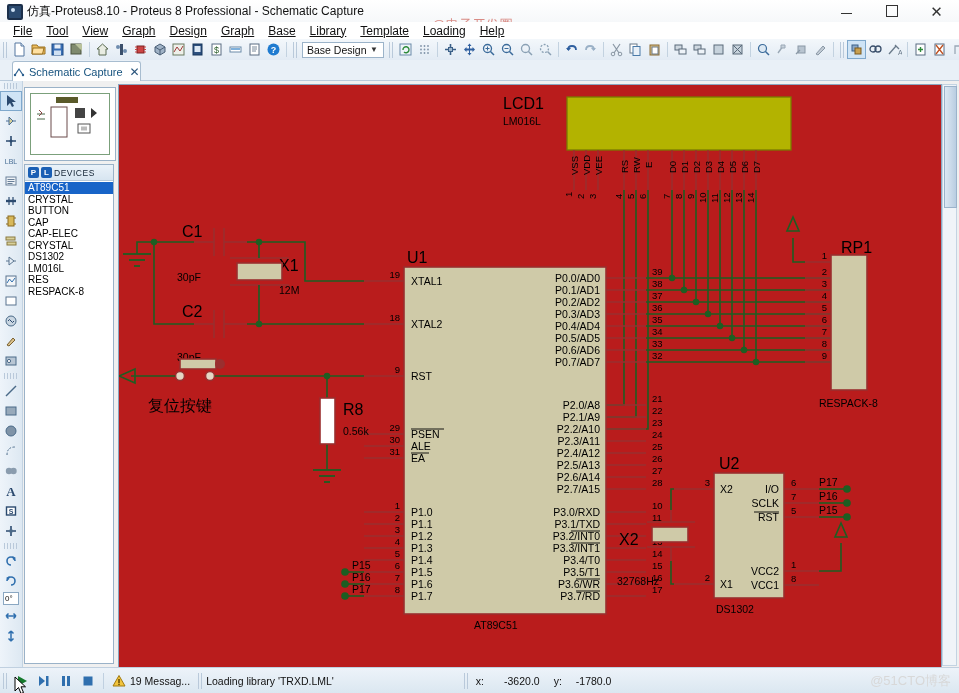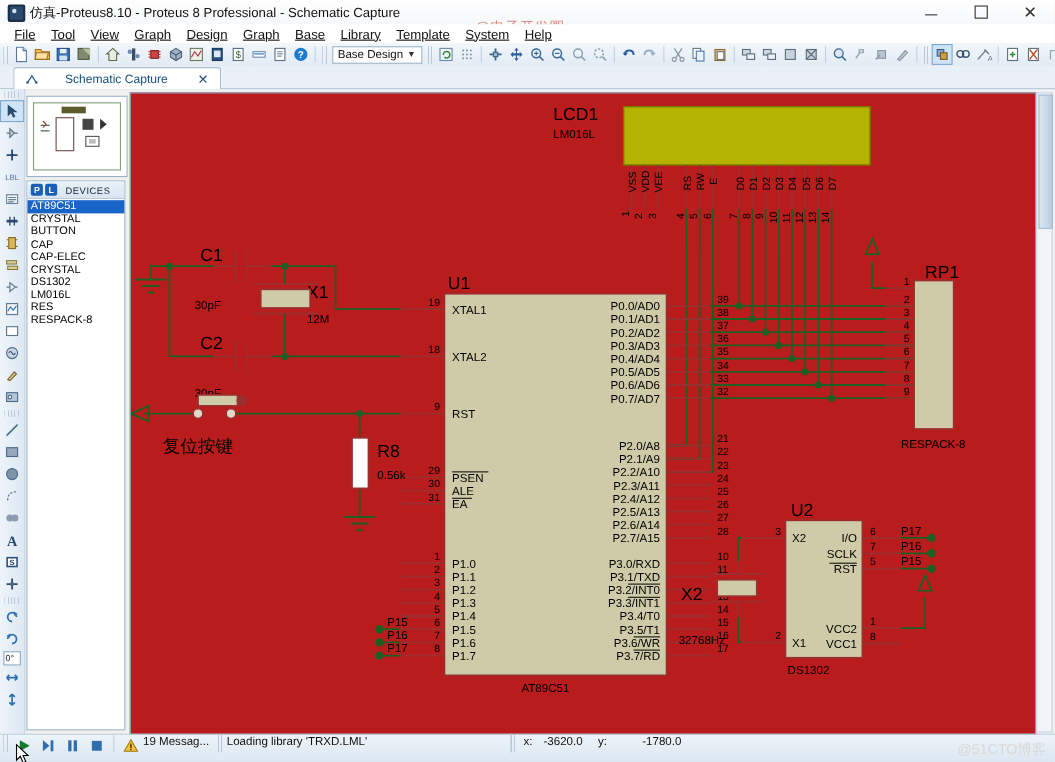--- a/index.html
+++ b/index.html
@@ -48,21 +48,21 @@
     display:flex;align-items:center;font-size:10.5px;color:#111;padding-left:4px;
     box-sizing:border-box;position:relative;margin:0 2px;flex:none;}
   .combo .car{position:absolute;right:2px;top:0;bottom:0;width:14px;display:flex;
     align-items:center;justify-content:center;font-size:8px;color:#333;}
 
   
   .tabstrip{position:absolute;left:0;top:60px;width:959px;height:20px;background:#e9f0f7;
     border-bottom:1px solid #b9cadb;}
   .doctab{position:absolute;left:12px;top:1px;height:19px;background:#fff;
     border:1px solid #a8bdd0;border-bottom:none;border-radius:3px 3px 0 0;
-    display:flex;align-items:center;padding:0 10px;font-size:11px;color:#16527e;gap:20px;}
+    display:flex;align-items:center;padding:0 0;font-size:11px;color:#16527e;}
   .doctab .tabico{width:12px;height:12px;margin-right:4px;position:relative;}
   .doctab .tabx{margin-left:7px;font-size:12px;color:#27527a;}
 
   
   .ltools{position:absolute;left:0;top:81px;width:22px;height:588px;
     background:linear-gradient(90deg,#eef4fa,#dde8f2);border-right:1px solid #c3d3e2;}
   .ltgrip{height:6px;margin:2px 4px;
     background:repeating-linear-gradient(90deg,#b9c9da 0 1px,transparent 1px 3px);}
   .lt{width:22px;height:20px;display:flex;align-items:center;justify-content:center;}
   .lt.sel{background:#cfe4f6;border:1px solid #7fa8cc;box-sizing:border-box;}
@@ -73,41 +73,41 @@
   
   .preview{position:absolute;left:24px;top:87px;width:90px;height:72px;
     background:#fff;border:1px solid #9ab2c8;}
   .prev-inner{position:absolute;left:5px;top:5px;right:5px;bottom:5px;border:1px solid #7ba07b;}
   .devices{position:absolute;left:24px;top:164px;width:90px;height:500px;
     background:#fff;border:1px solid #9ab2c8;box-sizing:border-box;}
   .dev-head{height:15px;background:linear-gradient(#eaf2f9,#d7e5f1);border-bottom:1px solid #b7c9da;
     display:flex;align-items:center;padding:0 3px;}
   .pl{width:11px;height:11px;background:#1a5fb4;color:#fff;font-size:8px;font-weight:bold;
     display:flex;align-items:center;justify-content:center;border-radius:2px;margin-right:2px;}
-  .dev-title{flex:1;text-align:center;font-size:8.5px;color:#123;letter-spacing:.5px;padding-right:4px;}
+  .dev-title{flex:1;text-align:left;font-size:8.5px;color:#123;letter-spacing:.5px;padding-right:4px;}
   .dev-list{padding:1px 0;}
   .dev-item{font-size:10px;line-height:11.5px;padding-left:3px;color:#000;white-space:nowrap;}
   .dev-item.sel{background:#1864c8;color:#fff;}
 
   
   .canvas-wrap{position:absolute;left:118px;top:84px;width:822px;height:582px;
     background:#b91c1c;border:1px solid #8aa6c0;overflow:hidden;}
   .canvas{position:absolute;left:0;top:0;width:822px;height:582px;}
   .canvas svg{display:block;}
 
   
   .vscroll{position:absolute;right:2px;top:84px;width:15px;height:582px;background:#f0f4f8;
     border:1px solid #c3d3e2;box-sizing:border-box;}
   .vthumb{position:absolute;left:1px;top:1px;width:11px;height:120px;
     background:linear-gradient(90deg,#dce8f3,#b9cde1);border:1px solid #9ab3cb;}
 
   
   .statusbar{position:absolute;left:0;bottom:0;width:959px;height:25px;
     background:linear-gradient(#edf3f9,#dbe7f1);border-top:1px solid #c0d0e0;
-    display:flex;}
+    display:flex;align-items:center;}
   .sbtn{width:22px;height:20px;display:flex;align-items:center;justify-content:center;}
   .ssep{width:1px;height:16px;background:#c0d0e0;margin:0 4px;}
   .sgrip{width:5px;height:16px;margin:0 3px;
     background:repeating-linear-gradient(90deg,#b9c9da 0 1px,transparent 1px 3px);}
   .smsg{font-size:10.5px;color:#111;white-space:nowrap;}
   .scoord{font-size:10.5px;color:#111;white-space:nowrap;}
   .wm-bottom{position:absolute;right:8px;bottom:3px;font-size:13px;color:#d8d8d8;
     font-family:Liberation Sans, sans-serif;}
   .cursor{position:absolute;left:14px;top:676px;width:0;height:0;pointer-events:none;}
   .cursor svg{display:block;}
@@ -137,21 +137,21 @@
   <div class="menubar">
     <div class="menu-item">File</div>
     <div class="menu-item">Tool</div>
     <div class="menu-item">View</div>
     <div class="menu-item">Graph</div>
     <div class="menu-item">Design</div>
     <div class="menu-item">Graph</div>
     <div class="menu-item">Base</div>
     <div class="menu-item">Library</div>
     <div class="menu-item">Template</div>
-    <div class="menu-item">System</div>
+    <div class="menu-item">Loading</div>
     <div class="menu-item">Help</div>
   </div>
 
   <div class="toolbar">
     <div class="tgrip"></div>
 
     <div class="tbtn">
       <svg width="15" height="15" viewBox="0 0 15 15">
           <path d="M3 1h6l3 3v10H3z" fill="#fff" stroke="#5577a0"></path>
           <path d="M9 1v3h3" fill="#dde8f3" stroke="#5577a0"></path>
@@ -1127,23 +1127,23 @@
           <path d="M7 1.5 L13 12 H1z" fill="#f2c43c" stroke="#a07a10"></path>
           <rect x="6.3" y="5" width="1.4" height="4" fill="#5a4200"></rect>
           <rect x="6.3" y="9.7" width="1.4" height="1.4" fill="#5a4200"></rect>
         </svg>
       </div>
     <div class="smsg">19 Messag...</div>
     <div class="sgrip" style="margin-left:8px"></div>
     <div class="smsg">Loading library 'TRXD.LML'</div>
     <div class="sgrip" style="margin-left:130px"></div>
     <div class="scoord" style="margin-left:4px">x:</div>
-    <div class="scoord" style="margin-left:10px">-3620.0</div>
+    <div class="scoord" style="margin-left:20px">-3620.0</div>
     <div class="scoord" style="margin-left:14px">y:</div>
-    <div class="scoord" style="margin-left:32px">-1780.0</div>
+    <div class="scoord" style="margin-left:14px">-1780.0</div>
     <div class="wm-bottom">@51CTO博客</div>
   </div>
 
   <div class="cursor">
     <svg width="14" height="20" viewBox="0 0 14 20">
         <path d="M1 1 L1 15 L4.5 11.5 L7 17.5 L9.5 16.5 L7 10.8 L11.5 10.8z" fill="#fff" stroke="#000" stroke-width="1"></path>
       </svg>
   </div>
 
 </div>

